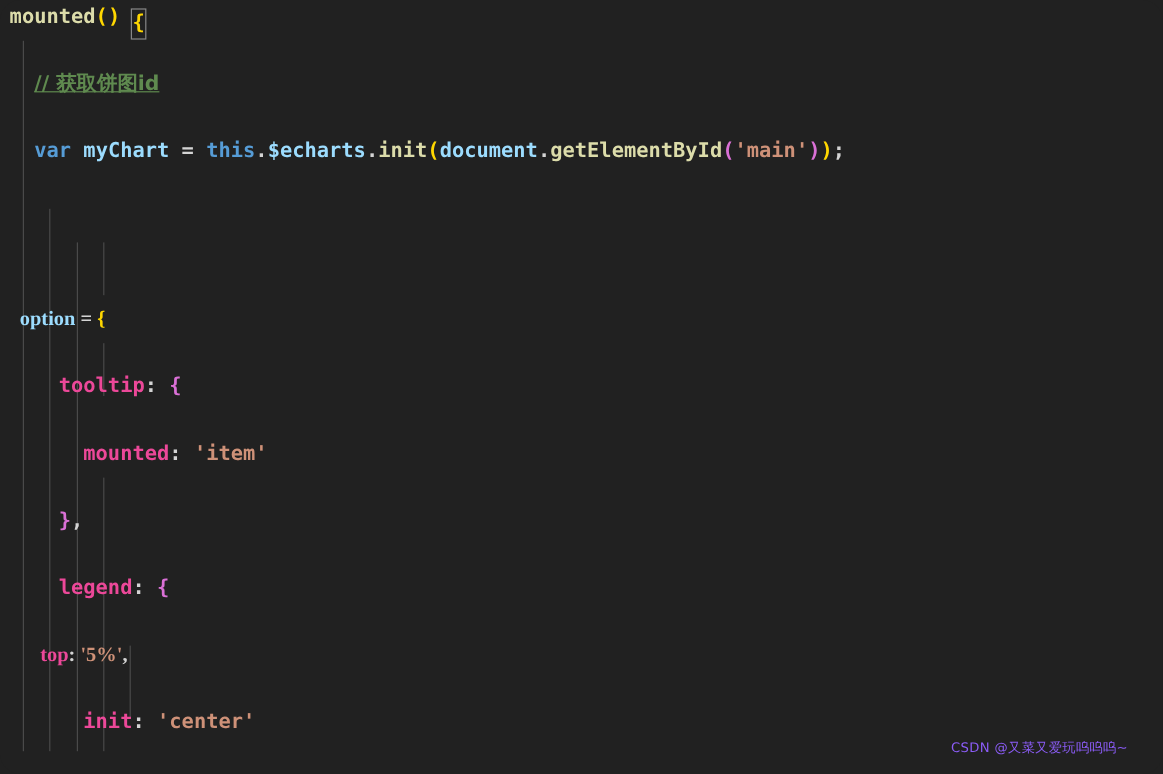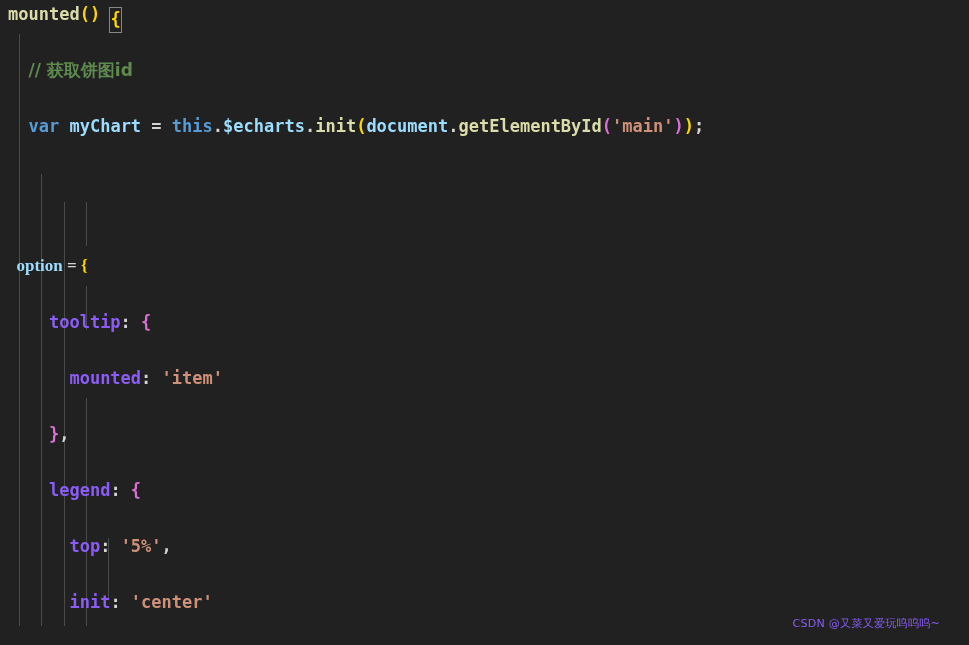--- a/index.html
+++ b/index.html
@@ -46,21 +46,21 @@
   }
   .guide {
     position: absolute;
     width: 1px;
     background: #4a4a4a;
   }
 
   
   .t-kw       { color: #569cd6; }
   .t-var      { color: #9cdcfe; }
-  .t-prop     { color: #8b5cf6; text-align: center; }
+  .t-prop     { color: #ec4899; text-align: center; }
   .t-fn       { color: #dcdcaa; }
   .t-str      { color: #ce9178; }
   .t-com      { color: #5f8a4f; }
   .t-op       { color: #d4d4d4; }
   .t-punc     { color: #d4d4d4; }
   .t-br1      { color: #ffd700; }
   .t-br2      { color: #da70d6; }
   .t-meth     { color: #dcdcaa; }
   .t-plain    { color: #d4d4d4; }
 
@@ -77,21 +77,21 @@
     position: absolute;
     right: 29px;
     bottom: 7px;
     font-family: "DejaVu Sans", "Liberation Sans", sans-serif;
     font-size: 11px;
     font-weight: normal;
     color: #8b5cf6;
     letter-spacing: 0.3px;
     white-space: nowrap;
   }
-  .cn { font-family: "DejaVu Sans", "Liberation Sans", sans-serif; }
+  .cn { font-family: "DejaVu Sans", "Liberation Sans", sans-serif; text-decoration: underline; }
 </style>
 </head>
 <body>
 
 <div id="editor">
 
   <div class="guides">
     <div class="guide" style="left:19px; top:34px; height:592px;"></div>
     <div class="guide" style="left:41px; top:174px; height:452px;"></div>
     <div class="guide" style="left:64px; top:202px; height:424px;"></div>
@@ -115,21 +115,21 @@
     <div class="code-line" style="top:140px; padding-left:8px;font-family:Liberation Serif, serif;"><span class="t-plain">  </span><span class="t-var">option</span><span class="t-op"> = </span><span class="t-br1">{</span></div>
 
     <div class="code-line" style="top:168px; padding-left:8px;"><span class="t-plain">    </span><span class="t-prop">tooltip</span><span class="t-punc">: </span><span class="t-br2">{</span></div>
 
     <div class="code-line" style="top:196px; padding-left:8px;"><span class="t-plain">      </span><span class="t-prop">mounted</span><span class="t-punc">: </span><span class="t-str">'item'</span></div>
 
     <div class="code-line" style="top:224px; padding-left:8px;"><span class="t-plain">    </span><span class="t-br2">}</span><span class="t-punc">,</span></div>
 
     <div class="code-line" style="top:252px; padding-left:8px;"><span class="t-plain">    </span><span class="t-prop">legend</span><span class="t-punc">: </span><span class="t-br2">{</span></div>
 
-    <div class="code-line" style="top:280px; padding-left:8px;"><span class="t-plain">      </span><span class="t-prop">top</span><span class="t-punc">: </span><span class="t-str">'5%'</span><span class="t-punc">,</span></div>
+    <div class="code-line" style="top:280px; padding-left:8px;font-family:Liberation Serif, serif;"><span class="t-plain">      </span><span class="t-prop">top</span><span class="t-punc">: </span><span class="t-str">'5%'</span><span class="t-punc">,</span></div>
 
     <div class="code-line" style="top:308px; padding-left:8px;"><span class="t-plain">      </span><span class="t-prop">init</span><span class="t-punc">: </span><span class="t-str">'center'</span></div>
 
   </div>
 
   <div id="watermark">CSDN @又菜又爱玩呜呜呜~</div>
 
 </div>
 
 </body></html>

